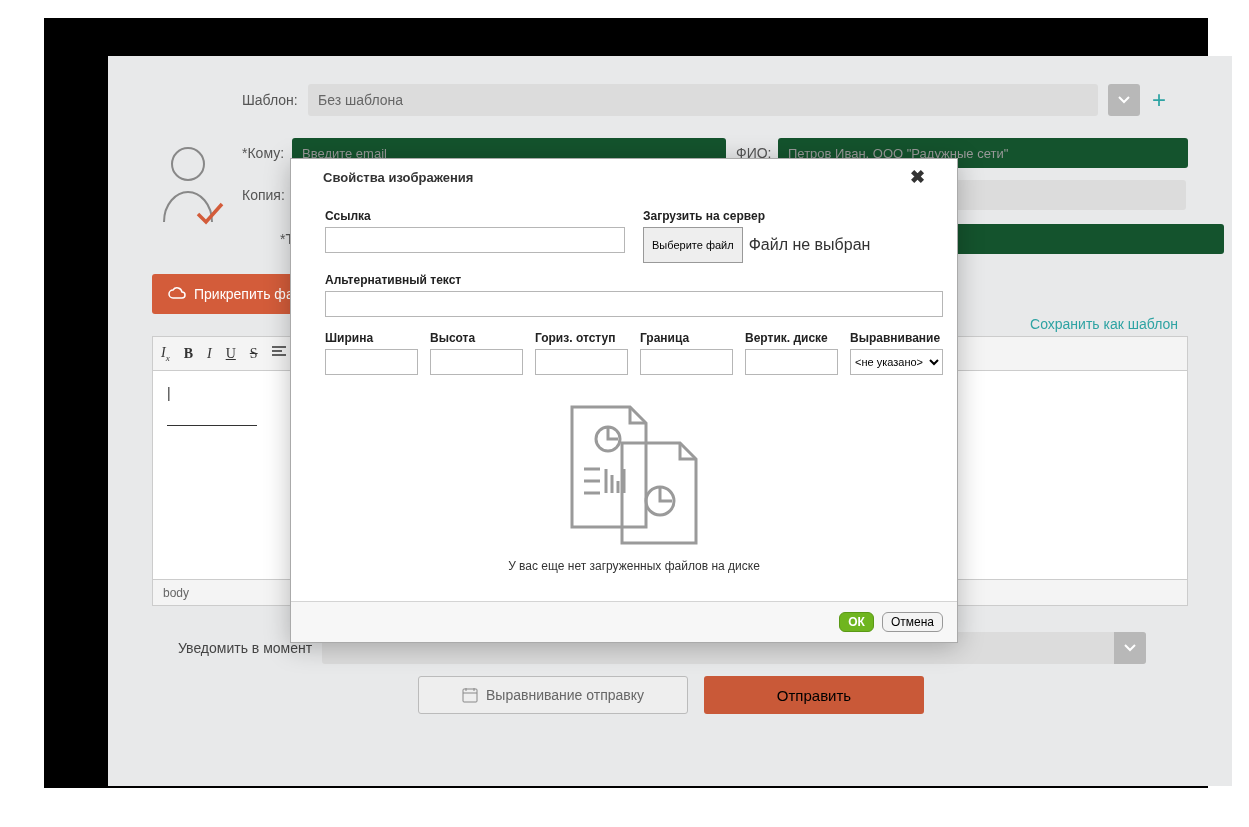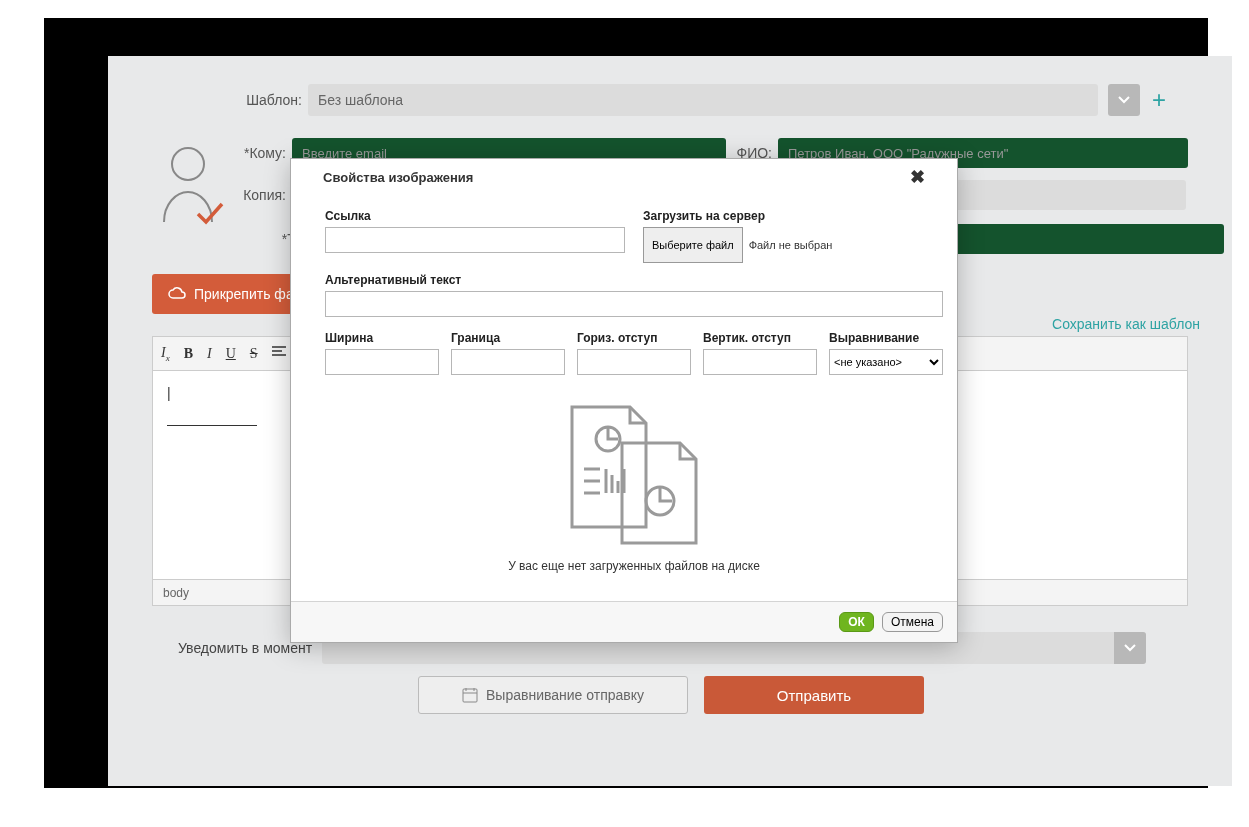--- a/index.html
+++ b/index.html
@@ -3,21 +3,21 @@
 <meta charset="utf-8">
 <style>
   * { box-sizing: border-box; }
   html, body { margin: 0; padding: 0; font-family: Arial, Helvetica, sans-serif; }
   body { background: #fff; width: 1249px; height: 827px; position: relative; }
 
   
   .frame { position: absolute; left: 44px; top: 18px; width: 1164px; height: 770px; background: #000; }
   
   .panel { position: absolute; left: 64px; top: 38px; width: 1124px; height: 730px; background: #e8e9ea; }
-  .label { color: #555; font-size: 14px; text-align: right; }
+  .label { color: #555; font-size: 14px; }
 
   
   .template-row { position: absolute; left: 134px; top: 28px; display: flex; align-items: center; gap: 10px; }
   .template-row .label { width: 60px; }
   .template-select { width: 790px; height: 32px; background: #dcdcdc; display: flex; align-items: center; padding: 0 10px; color: #666; font-size: 14px; border-radius: 3px; }
   .chev-btn { width: 32px; height: 32px; background: #b8b8b8; display: flex; align-items: center; justify-content: center; border-radius: 3px; margin-left: 4px; }
   .plus { font-size: 24px; color: #2ea3a3; font-weight: 300; margin-left: 6px; }
 
   
   .avatar { position: absolute; left: 44px; top: 84px; }
@@ -40,55 +40,55 @@
   .f-cc .input { width: 894px; background: #dcdcdc; }
 
   .f-subj  { left: 134px; top: 168px; }
   .f-subj .label { width: 44px; margin-left: 38px; }
   .f-subj .input { width: 894px; }
 
   
   .attach { position: absolute; left: 44px; top: 218px; height: 40px; padding: 0 16px; background: #d35c3a; color: #fff; display: flex; align-items: center; gap: 8px; font-size: 14px; border-radius: 3px; }
 
   
-  .save-tpl { position: absolute; right: 32px; top: 260px; color: #2ea3a3; font-size: 14px; }
+  .save-tpl { position: absolute; right: 54px; top: 260px; color: #2ea3a3; font-size: 14px; }
 
   
   .editor { position: absolute; left: 44px; top: 280px; right: 44px; height: 270px; border: 1px solid #ccc; background: #fff; display: flex; flex-direction: column; }
   .toolbar { height: 34px; border-bottom: 1px solid #ccc; background: #f4f4f4; display: flex; align-items: center; padding: 0 8px; gap: 14px; }
   .tb-btn { font-size: 14px; color: #333; font-family: Georgia, serif; }
   .tb-ix { font-style: italic; position: relative; }
   .tb-ix sub { font-size: 9px; vertical-align: sub; }
   .editor-body { flex: 1; padding: 14px; color: #333; font-size: 14px; }
   .editor-body hr { width: 90px; margin: 24px 0 0 0; border: none; border-top: 1px solid #333; }
   .editor-status { height: 26px; border-top: 1px solid #ccc; background: #f4f4f4; padding: 0 10px; font-size: 12px; color: #666; display: flex; align-items: center; }
 
   
   .notify { position: absolute; left: 70px; top: 576px; display: flex; align-items: center; gap: 10px; }
   .notify .label { font-size: 14px; color: #444; }
   .notify-select { width: 824px; height: 32px; background: #dcdcdc; border-radius: 3px; display:flex; align-items:center; justify-content:flex-end; }
   .notify-select .chev-box { width: 32px; height: 32px; background: #b8b8b8; display:flex;align-items:center;justify-content:center;border-radius:0 3px 3px 0;}
 
   
   .schedule { position: absolute; left: 310px; top: 620px; width: 270px; height: 38px; border: 1px solid #bbb; background: #eee; display: flex; align-items: center; justify-content: center; gap: 8px; color: #666; font-size: 14px; border-radius: 3px; }
-  .send { position: absolute; left: 596px; top: 620px; width: 220px; height: 38px; background: #c95938; color: #ffffff; display: flex; align-items: center; justify-content: center; font-size: 15px; border-radius: 3px; }
+  .send { position: absolute; left: 596px; top: 620px; width: 220px; height: 38px; background: #c95938; color: #000000; display: flex; align-items: center; justify-content: center; font-size: 15px; border-radius: 3px; }
 
   
   .dialog { position: absolute; left: 290px; top: 158px; width: 668px; background: #fff; border: 1px solid #aaa; box-shadow: 0 4px 24px rgba(0,0,0,.25); display: flex; flex-direction: column; }
   .dlg-head { height: 36px; display: flex; align-items: center; justify-content: space-between; padding: 0 32px; font-size: 13px; font-weight: bold; color: #333; }
   .dlg-close { font-size: 18px; font-weight: bold; color: #333; cursor: pointer; }
   .dlg-body { padding: 10px 14px 18px 10px; margin-left: 24px; }
 
   .dlg-row1 { display: flex; gap: 18px; }
   .dlg-col { flex: 1; }
   .dlg-label { font-size: 12px; font-weight: bold; color: #222; margin: 4px 0; }
   .dlg-input { width: 100%; height: 26px; border: 1px solid #b6b6b6; background: #fff; font-size: 12px; }
   .dlg-file-row { display: flex; align-items: center; gap: 6px; }
   .dlg-file-btn { height: 36px; padding: 0 8px; background: #eee; border: 1px solid #999; font-size: 11px; display:flex; align-items:center; }
-  .dlg-file-txt { font-size: 11px; color: #333; }
+  .dlg-file-txt { font-size: 16px; color: #333; }
 
   .dlg-alt { margin-top: 10px; }
   .dlg-alt .dlg-input { width: 100%; }
 
   .dlg-row3 { display: flex; gap: 12px; margin-top: 10px; }
   .dlg-small { flex: 1; }
   .dlg-small .dlg-input { width: 100%; }
   .dlg-small select { width: 100%; height: 26px; border: 1px solid #b6b6b6; background: #fff; font-size: 11px; }
 
   .dlg-empty { padding: 20px 0 10px 0; display: flex; flex-direction: column; align-items: center; gap: 14px; text-align: center; }
@@ -232,29 +232,33 @@
       <div class="dlg-label">Альтернативный текст</div>
       <input class="dlg-input" style="">
     </div>
 
     <div class="dlg-row3">
       <div class="dlg-small">
         <div class="dlg-label">Ширина</div>
         <input class="dlg-input" style="">
       </div>
       <div class="dlg-small">
+        <div class="dlg-label">Высота</div>
+        <input class="dlg-input" style="">
+      </div>
+      <div class="dlg-small">
+        <div class="dlg-label">Гориз. отступ</div>
+        <input class="dlg-input" style="">
+      </div>
+      <div class="dlg-small">
         <div class="dlg-label">Граница</div>
         <input class="dlg-input" style="">
       </div>
       <div class="dlg-small">
-        <div class="dlg-label">Гориз. отступ</div>
-        <input class="dlg-input" style="">
-      </div>
-      <div class="dlg-small">
-        <div class="dlg-label">Вертик. отступ</div>
+        <div class="dlg-label">Вертик. диске</div>
         <input class="dlg-input" style="">
       </div>
       <div class="dlg-small">
         <div class="dlg-label">Выравнивание</div>
         <select>
           <option>&lt;не указано&gt;</option>
         </select>
       </div>
     </div>
 

